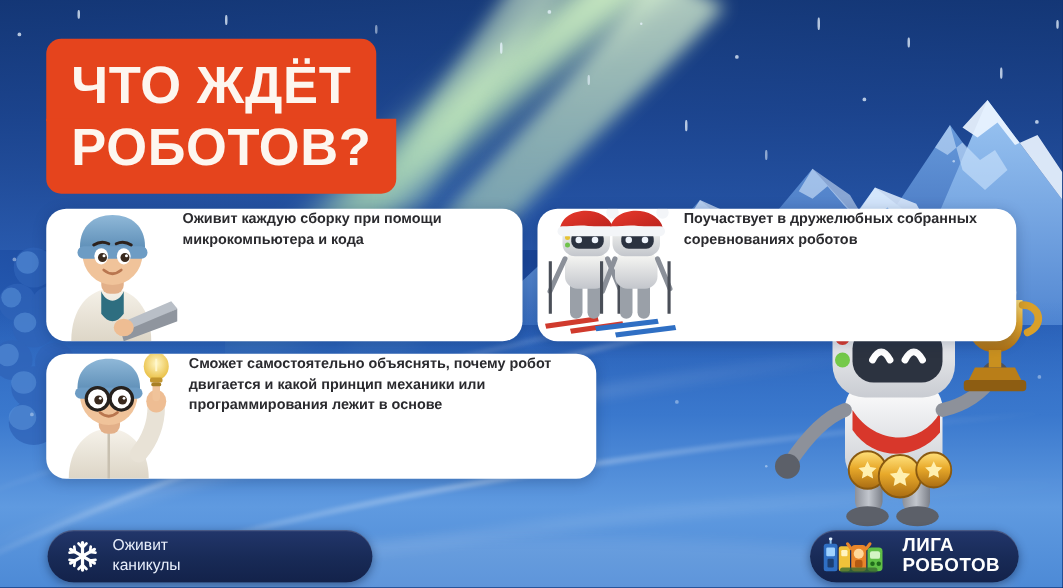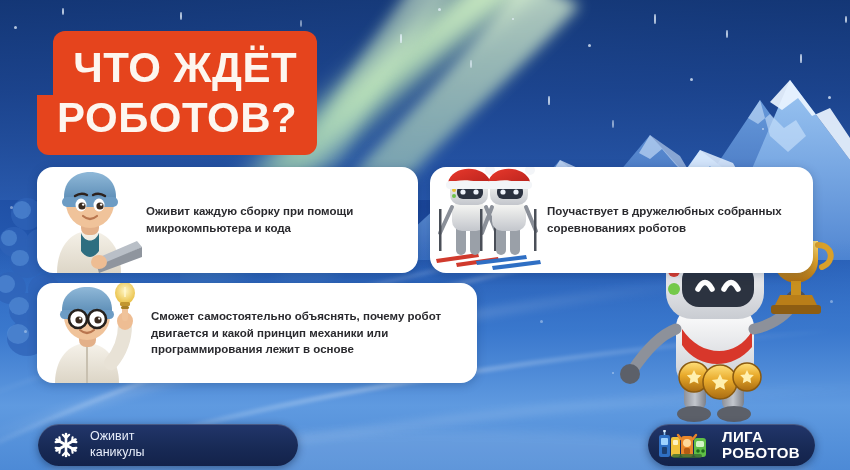--- a/index.html
+++ b/index.html
@@ -76,29 +76,29 @@
     font-size: 42px;
     padding: 16px 20px 8px 20px;
     border-radius: 12px 12px 0 0;
   }
   .title-line.l2 {
     font-size: 42px;
     padding: 2px 20px 16px 20px;
     border-radius: 0 0 12px 12px;
     margin-top: -2px;
   }
-  .title-stack { display: flex; flex-direction: column; align-items: flex-end; }
+  .title-stack { display: flex; flex-direction: column; align-items: flex-start; }
 
   
   .card {
     position: absolute;
     background: #ffffff;
     border-radius: 16px;
     display: flex;
-    align-items: center;
+    align-items: flex-start;
     z-index: 5;
     box-shadow: 0 2px 10px rgba(8,30,75,.25);
     overflow: hidden;
   }
   .card .art {
     position: relative;
     flex: 0 0 auto;
     height: 100%;
     display: flex;
     align-items: flex-end;

